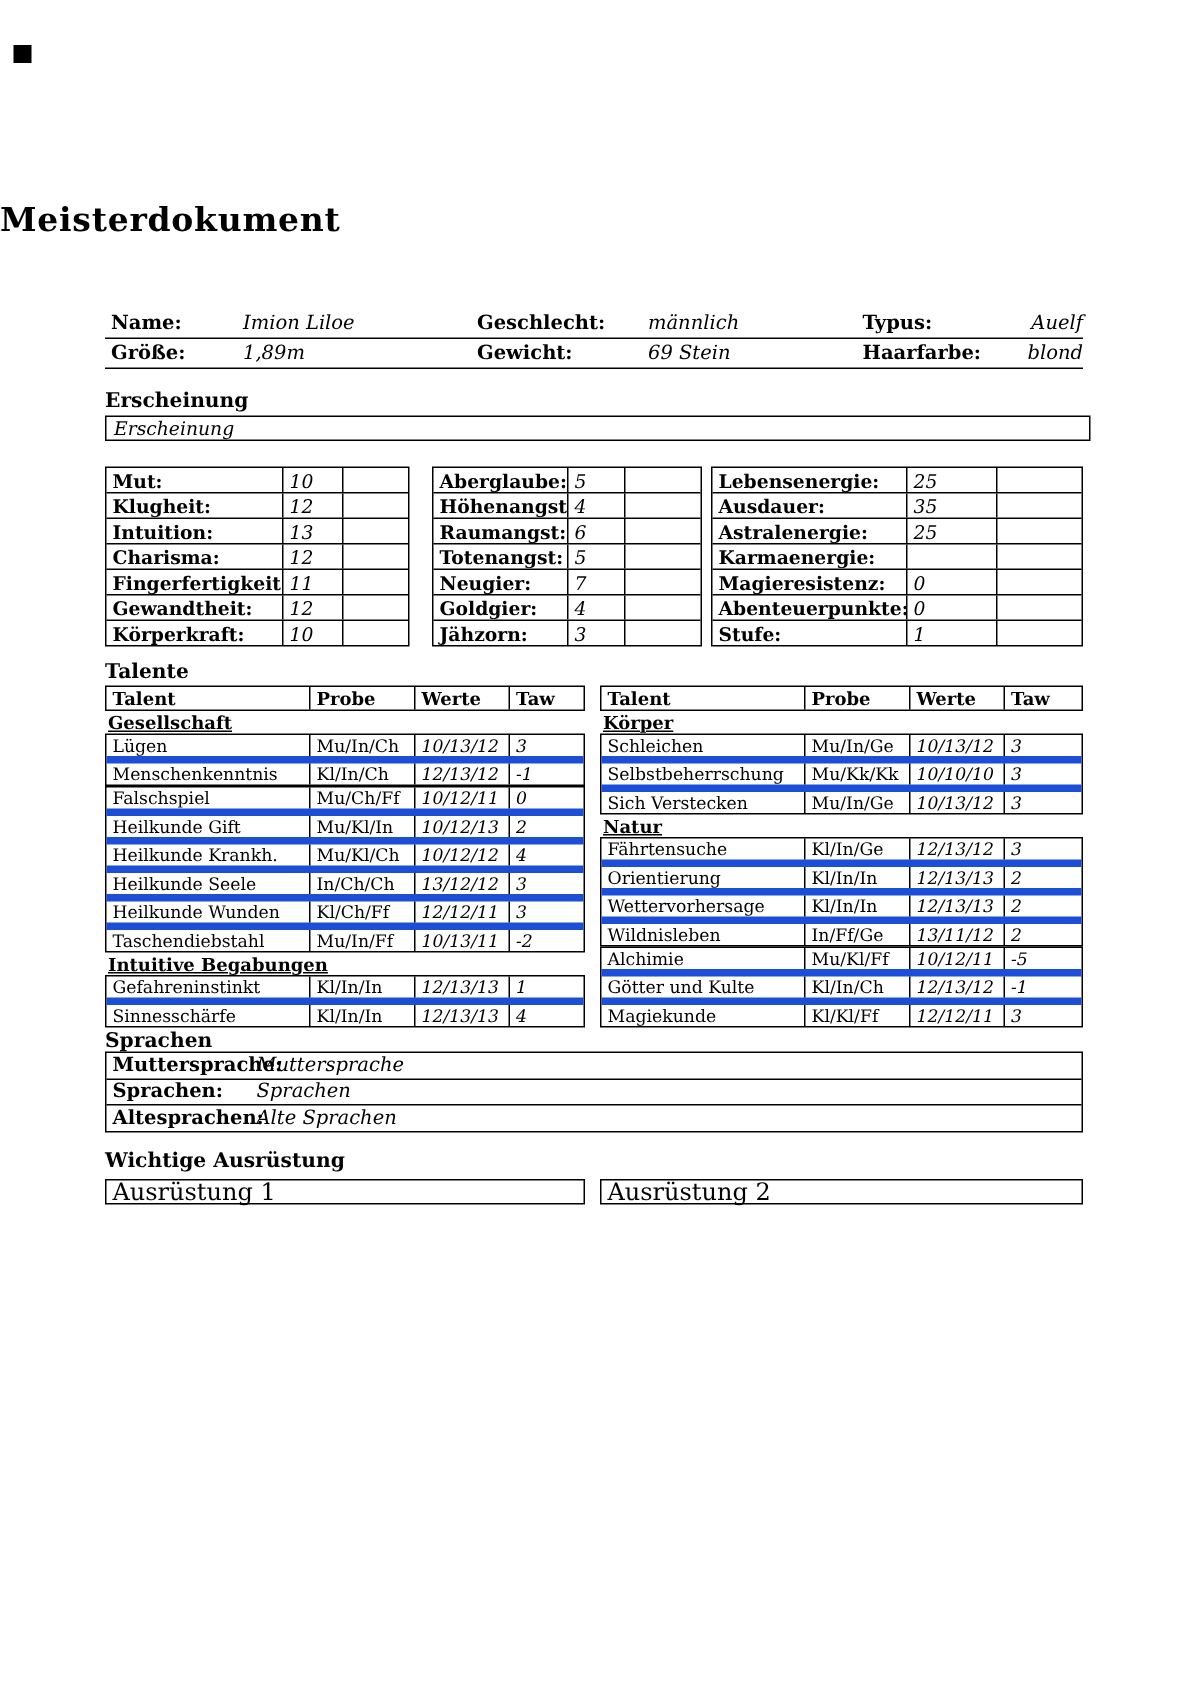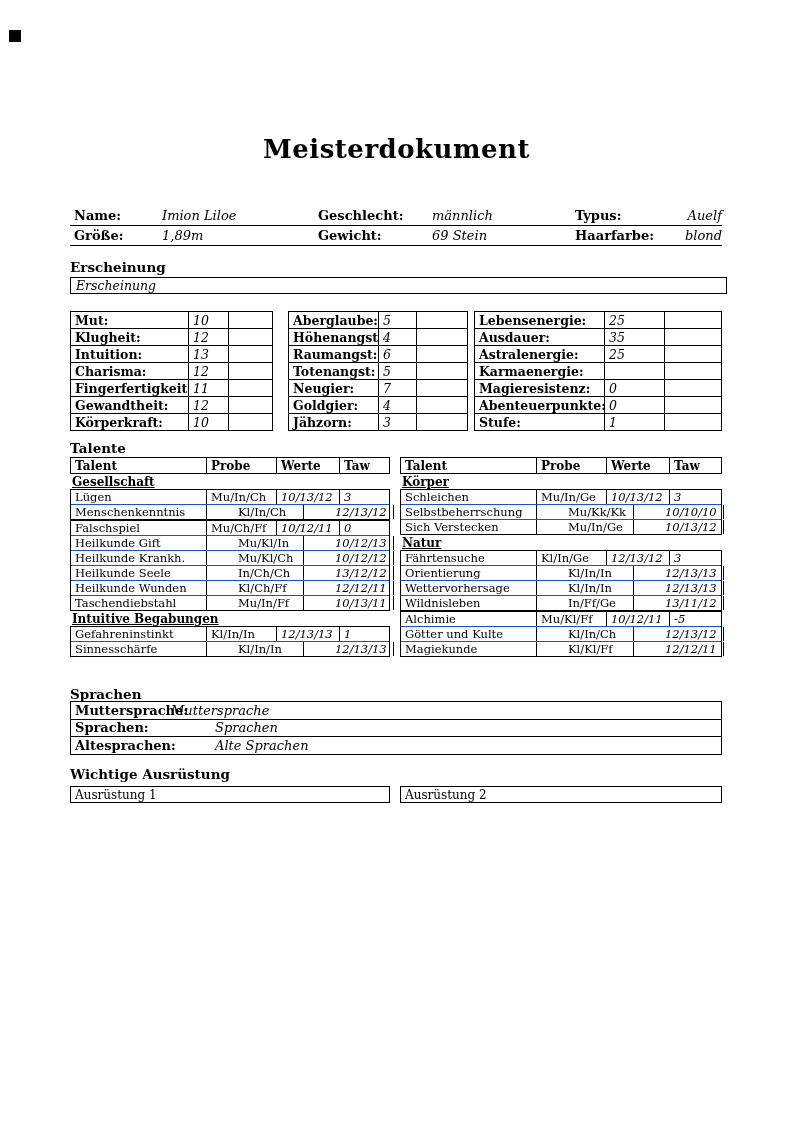--- a/index.html
+++ b/index.html
@@ -1,22 +1,22 @@
 <!DOCTYPE html>
 <html><head>
 <meta charset="utf-8">
 <style>
   html,body{margin:0;padding:0;background:#fff;}
   #page{position:relative;width:793px;height:1123px;background:#ffffff;color:#000;
         font-family:"DejaVu Serif", serif;overflow:hidden;}
 
   .corner-marker{position:absolute;left:9px;top:30px;width:12px;height:12px;background:#000;}
 
-  .doc-title{position:absolute;left:0;top:134px;width:100%;text-align:center;
-             font-size:26px;font-weight:bold;letter-spacing:.5px;}
+  .doc-title{position:absolute;left:0;top:134px;width:100%;text-align:left;
+             font-size:22px;font-weight:bold;letter-spacing:.5px;}
 
   
   .htable{position:absolute;left:70px;top:206px;width:652px;font-size:13px;}
   .hrow{display:grid;grid-template-columns:92px 152px 118px 139px 112px 1fr;
         border-bottom:1px solid #000;height:19px;align-items:center;}
   .hlabel{font-weight:bold;padding-left:4px;white-space:nowrap;}
   .hvalue{font-style:italic;white-space:nowrap;}
   .hvalue.right{text-align:right;}
 
   .sec-heading{position:absolute;font-weight:bold;font-size:13.5px;white-space:nowrap;}
@@ -39,35 +39,35 @@
 
   
   .talent-wrap{position:absolute;left:70px;top:457px;display:flex;font-size:11.5px;}
   .ttable{width:320px;margin-right:10px;} .ttable:last-child{margin-right:0;width:322px;}
   .thead{display:grid;grid-template-columns:136px 70px 63px 1fr;border:1px solid #000;
          height:15px;font-weight:bold;font-size:12px;align-items:stretch;}
   .tsection-name{font-weight:bold;font-size:12px;height:15px;display:flex;align-items:center;
                  padding-left:2px;white-space:nowrap;text-decoration:underline;}
   .tgroup{border:1px solid #000;}
   .trow{display:grid;grid-template-columns:136px 70px 63px 1fr;height:14px;align-items:stretch;}
-  .trow + .trow{border-top:1px solid #1d4ed8;gap:27px;}
+  .trow + .trow{border-top:5px solid #1d4ed8;}
   .tcell{display:flex;align-items:center;padding-left:4px;white-space:nowrap;overflow:hidden;}
   .tcell.b{border-right:1px solid #000;}
   .twerte,.ttaw{font-style:italic;}
 
   
   .sbox{position:absolute;left:70px;top:701px;width:650px;border:1px solid #000;font-size:13px;}
   .srow{display:grid;grid-template-columns:100px 1fr;height:16.5px;align-items:center;}
-  .srow + .srow{border-top:1px solid #000;gap:44px;}
+  .srow + .srow{border-top:1px solid #000;}
   .slabel{font-weight:bold;padding-left:4px;white-space:nowrap;}
   .svalue{font-style:italic;white-space:nowrap;}
 
   
   .abox{position:absolute;top:786px;height:15px;border:1px solid #000;display:flex;
-        align-items:center;font-size:12px;padding-left:4px;box-sizing:content-box;white-space:nowrap;}
+        align-items:center;font-size:16px;padding-left:4px;box-sizing:content-box;white-space:nowrap;}
   .abox.left{left:70px;width:314px;}
   .abox.right{left:400px;width:316px;}
 </style>
 </head>
 <body>
 
 <div id="page">
 
   <div class="corner-marker"></div>
 

